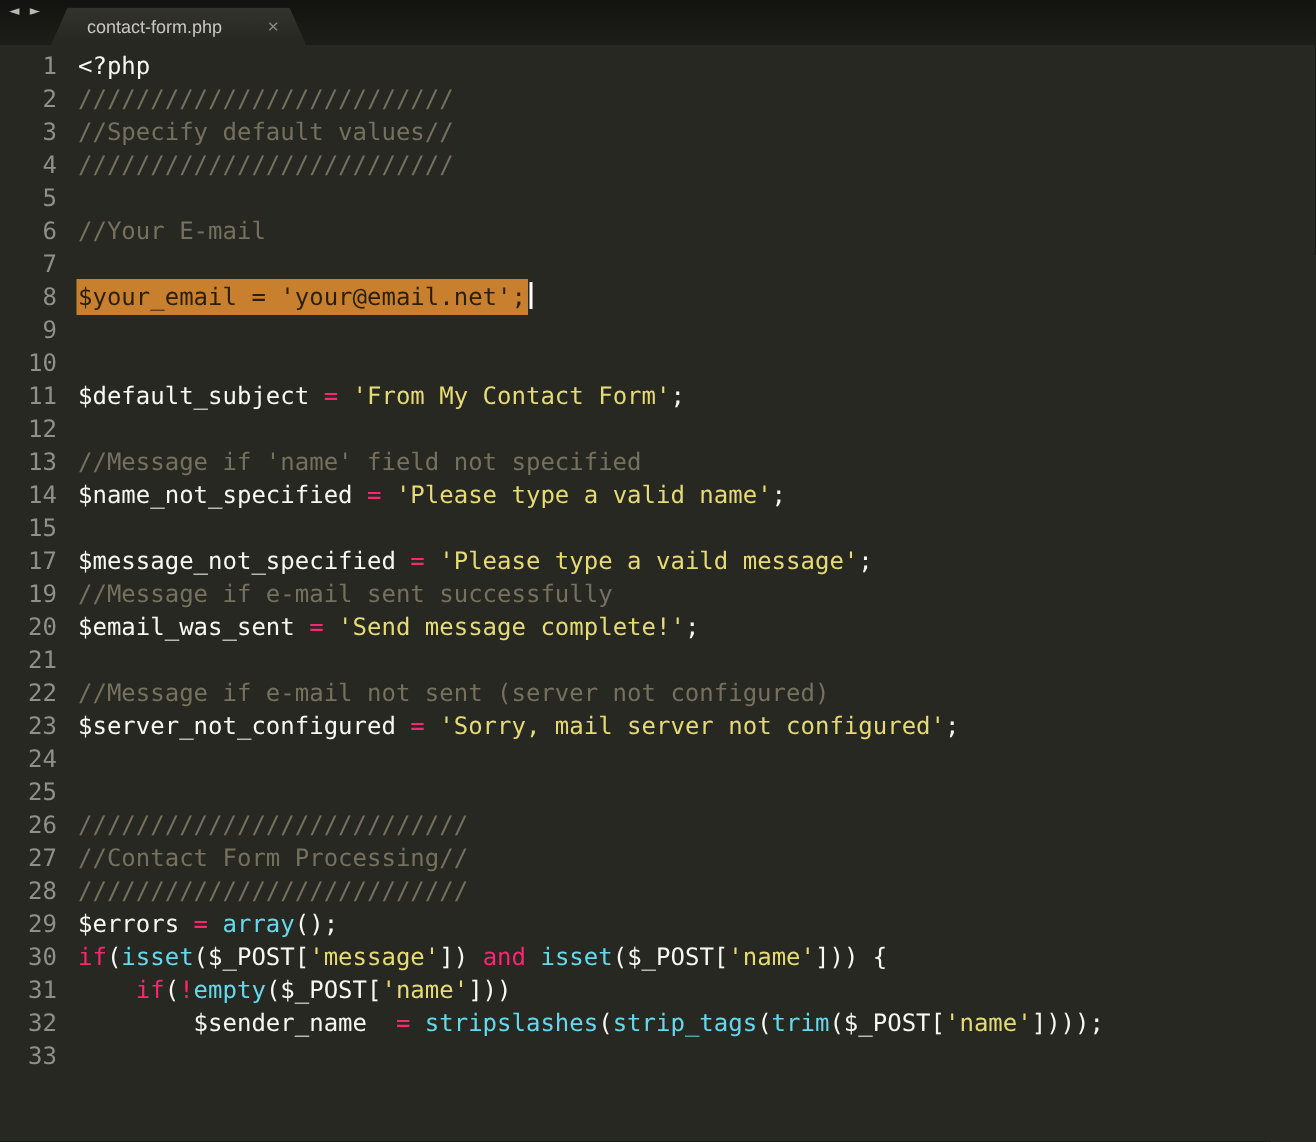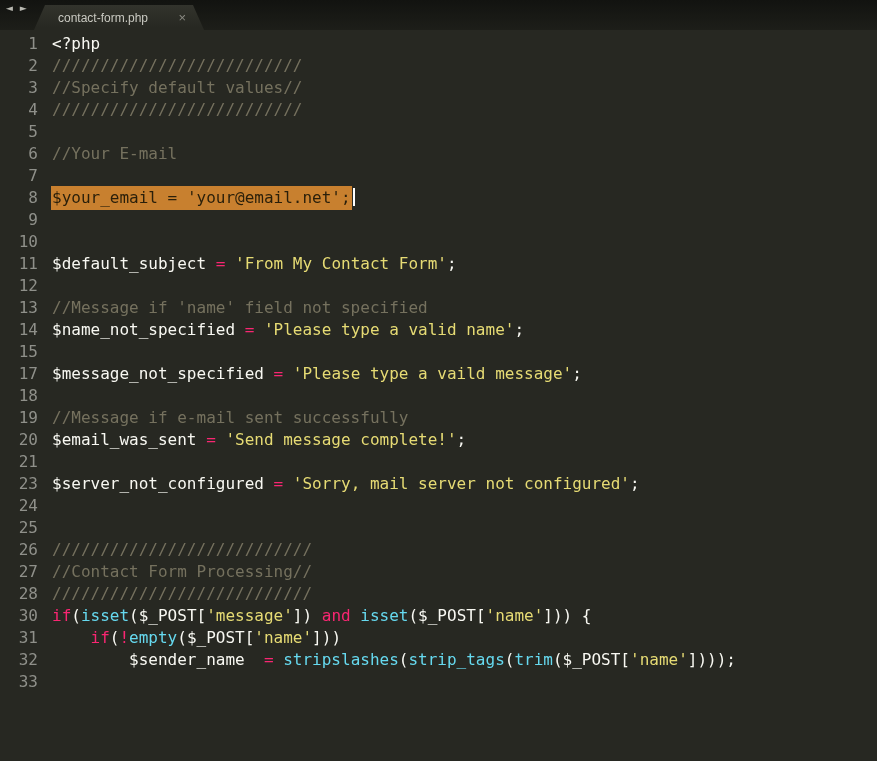--- a/index.html
+++ b/index.html
@@ -127,34 +127,34 @@
       </div>
       <div class="line">
         <span class="gutter">15</span>
         <span class="code"><span class="code-inner"></span></span>
       </div>
       <div class="line">
         <span class="gutter">17</span>
         <span class="code"><span class="code-inner"><span class="tok tok-plain">$message_not_specified </span><span class="tok tok-op">=</span><span class="tok tok-plain"> </span><span class="tok tok-str">'Please type a vaild message'</span><span class="tok tok-plain">;</span></span></span>
       </div>
       <div class="line">
-        <span class="gutter">18</span>
-        <span class="code"><span class="code-inner"></span></span>
-      </div>
-      <div class="line">
         <span class="gutter">19</span>
         <span class="code"><span class="code-inner"><span class="tok tok-comment">//Message if e-mail sent successfully</span></span></span>
       </div>
       <div class="line">
         <span class="gutter">20</span>
         <span class="code"><span class="code-inner"><span class="tok tok-plain">$email_was_sent </span><span class="tok tok-op">=</span><span class="tok tok-plain"> </span><span class="tok tok-str">'Send message complete!'</span><span class="tok tok-plain">;</span></span></span>
       </div>
       <div class="line">
         <span class="gutter">21</span>
         <span class="code"><span class="code-inner"></span></span>
+      </div>
+      <div class="line">
+        <span class="gutter">22</span>
+        <span class="code"><span class="code-inner"><span class="tok tok-comment">//Message if e-mail not sent (server not configured)</span></span></span>
       </div>
       <div class="line">
         <span class="gutter">23</span>
         <span class="code"><span class="code-inner"><span class="tok tok-plain">$server_not_configured </span><span class="tok tok-op">=</span><span class="tok tok-plain"> </span><span class="tok tok-str">'Sorry, mail server not configured'</span><span class="tok tok-plain">;</span></span></span>
       </div>
       <div class="line">
         <span class="gutter">24</span>
         <span class="code"><span class="code-inner"></span></span>
       </div>
       <div class="line">
@@ -167,20 +167,24 @@
       </div>
       <div class="line">
         <span class="gutter">27</span>
         <span class="code"><span class="code-inner"><span class="tok tok-comment">//Contact Form Processing//</span></span></span>
       </div>
       <div class="line">
         <span class="gutter">28</span>
         <span class="code"><span class="code-inner"><span class="tok tok-comment">///////////////////////////</span></span></span>
       </div>
       <div class="line">
+        <span class="gutter">29</span>
+        <span class="code"><span class="code-inner"><span class="tok tok-plain">$errors </span><span class="tok tok-op">=</span><span class="tok tok-plain"> </span><span class="tok tok-fn">array</span><span class="tok tok-plain">();</span></span></span>
+      </div>
+      <div class="line">
         <span class="gutter">30</span>
         <span class="code"><span class="code-inner"><span class="tok tok-op">if</span><span class="tok tok-plain">(</span><span class="tok tok-fn">isset</span><span class="tok tok-plain">($_POST[</span><span class="tok tok-str">'message'</span><span class="tok tok-plain">]) </span><span class="tok tok-op">and</span><span class="tok tok-plain"> </span><span class="tok tok-fn">isset</span><span class="tok tok-plain">($_POST[</span><span class="tok tok-str">'name'</span><span class="tok tok-plain">])) {</span></span></span>
       </div>
       <div class="line">
         <span class="gutter">31</span>
         <span class="code"><span class="code-inner"><span class="tok tok-plain">    </span><span class="tok tok-op">if</span><span class="tok tok-plain">(</span><span class="tok tok-op">!</span><span class="tok tok-fn">empty</span><span class="tok tok-plain">($_POST[</span><span class="tok tok-str">'name'</span><span class="tok tok-plain">]))</span></span></span>
       </div>
       <div class="line">
         <span class="gutter">32</span>
         <span class="code"><span class="code-inner"><span class="tok tok-plain">        $sender_name  </span><span class="tok tok-op">=</span><span class="tok tok-plain"> </span><span class="tok tok-fn">stripslashes</span><span class="tok tok-plain">(</span><span class="tok tok-fn">strip_tags</span><span class="tok tok-plain">(</span><span class="tok tok-fn">trim</span><span class="tok tok-plain">($_POST[</span><span class="tok tok-str">'name'</span><span class="tok tok-plain">])));</span></span></span>

